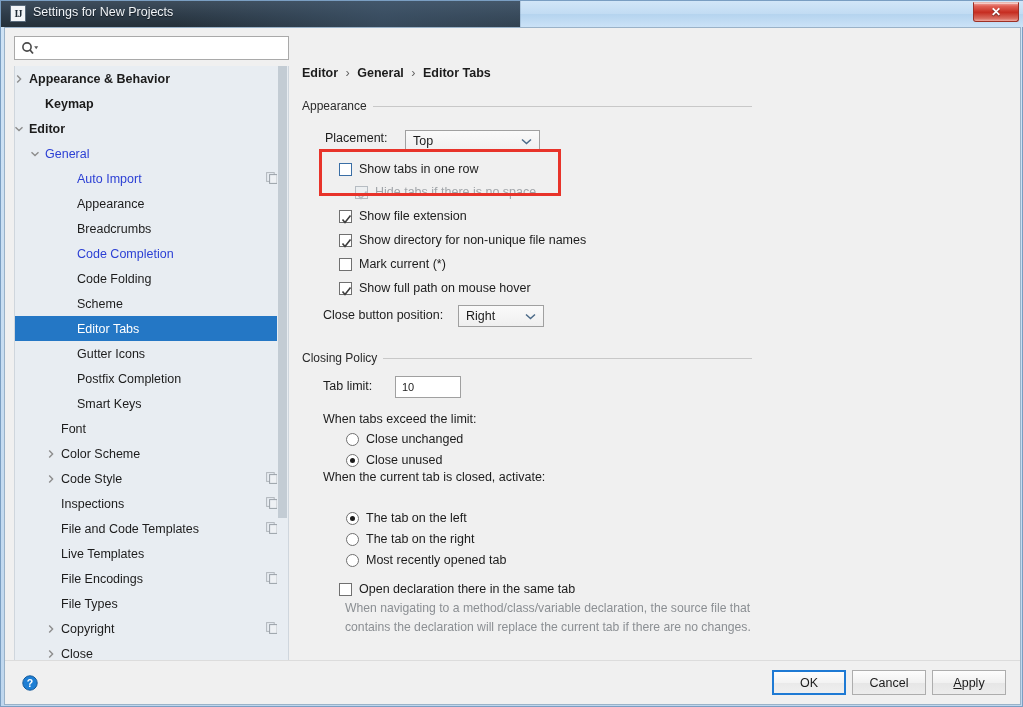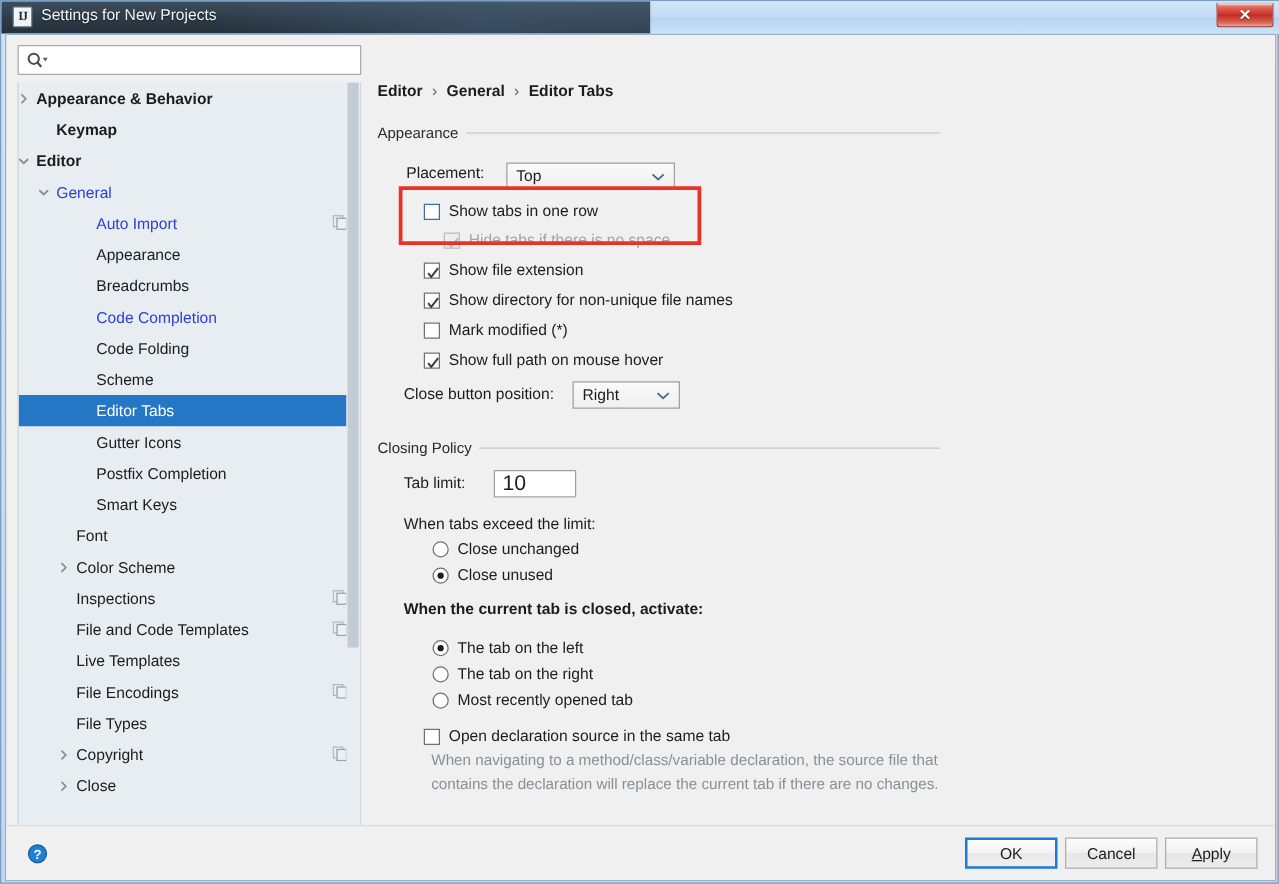--- a/index.html
+++ b/index.html
@@ -231,21 +231,21 @@
   }
   .rad-label { margin-left: 7px; font-size: 12.5px; color: #1c1c1c; }
 
   
   .textfield {
     width: 66px; height: 22px;
     background: #ffffff;
     border: 1px solid #a0a0a0;
     display: flex; align-items: center;
     padding-left: 6px;
-    font-size: 17px; color: #1c1c1c; text-align: center;
+    font-size: 11px; color: #1c1c1c; text-align: center;
   }
 
   
   #redbox {
     position: absolute;
     left: 314px; top: 121px;
     width: 242px; height: 47px;
     border: 3px solid #e8332a;
     pointer-events: none;
     z-index: 20;
@@ -380,20 +380,32 @@
           </div>
           <div class="tree-row">
             <span class="arrow" style="left: 30px;">
               <svg width="10" height="10" viewBox="0 0 10 10">
                 <polyline points="3.2,1.5 6.6,5 3.2,8.5" fill="none" stroke="#8d8d8d" stroke-width="1.4"></polyline>
               </svg>
             </span>
             <span class="tree-label" style="margin-left: 46px;">Color Scheme</span>
           </div>
           <div class="tree-row">
+            <span class="arrow" style="left: 30px;">
+              <svg width="10" height="10" viewBox="0 0 10 10">
+                <polyline points="3.2,1.5 6.6,5 3.2,8.5" fill="none" stroke="#8d8d8d" stroke-width="1.4"></polyline>
+              </svg>
+            </span>
+            <span class="tree-label" style="margin-left: 46px;">Code Style</span>
+            <span class="copy-icon"><svg width="12" height="12" viewBox="0 0 12 12">
+                <rect x="0.6" y="0.6" width="7.6" height="8.8" fill="none" stroke="#b0b6bc" stroke-width="1"></rect>
+                <rect x="3.6" y="2.6" width="7.6" height="8.8" fill="#eef1f4" stroke="#9aa1a8" stroke-width="1"></rect>
+              </svg></span>
+          </div>
+          <div class="tree-row">
             <span class="tree-label" style="margin-left: 46px; text-align: right;">Inspections</span>
             <span class="copy-icon"><svg width="12" height="12" viewBox="0 0 12 12">
                 <rect x="0.6" y="0.6" width="7.6" height="8.8" fill="none" stroke="#b0b6bc" stroke-width="1"></rect>
                 <rect x="3.6" y="2.6" width="7.6" height="8.8" fill="#eef1f4" stroke="#9aa1a8" stroke-width="1"></rect>
               </svg></span>
           </div>
           <div class="tree-row">
             <span class="tree-label" style="margin-left: 46px;">File and Code Templates</span>
             <span class="copy-icon"><svg width="12" height="12" viewBox="0 0 12 12">
                 <rect x="0.6" y="0.6" width="7.6" height="8.8" fill="none" stroke="#b0b6bc" stroke-width="1"></rect>
@@ -501,21 +513,21 @@
             <svg width="11" height="11" viewBox="0 0 11 11">
                 <polyline points="1.5,5.5 4,8.5 9.5,1.5" fill="none" stroke="#3c3c3c" stroke-width="1.6"></polyline>
               </svg>
           </span>
         </span>
         <span class="cb-label">Show directory for non-unique file names</span>
       </div>
 
       <div class="cb-wrap" style="position:absolute; left:32px; top:221px;">
         <span class="cbox plain"></span>
-        <span class="cb-label">Mark modified (*)</span>
+        <span class="cb-label">Mark current (*)</span>
       </div>
 
       <div class="cb-wrap" style="position:absolute; left:32px; top:245px;">
         <span class="cbox plain">
           <span class="tick">
             <svg width="11" height="11" viewBox="0 0 11 11">
                 <polyline points="1.5,5.5 4,8.5 9.5,1.5" fill="none" stroke="#3c3c3c" stroke-width="1.6"></polyline>
               </svg>
           </span>
         </span>
@@ -555,41 +567,41 @@
         <span class="radio"></span>
         <span class="rad-label">Close unchanged</span>
       </div>
       <div class="rad-wrap" style="position:absolute; left:51px; top:417px;">
         <span class="radio">
             <span class="dot"></span>
           </span>
         <span class="rad-label">Close unused</span>
       </div>
 
-      <div class="row" style="left:28px; top:444px;font-weight:bold;">
+      <div class="row" style="left:28px; top:434px;">
         <span class="label">When the current tab is closed, activate:</span>
       </div>
       <div class="rad-wrap" style="position:absolute; left:51px; top:475px;">
         <span class="radio">
             <span class="dot"></span>
           </span>
         <span class="rad-label">The tab on the left</span>
       </div>
       <div class="rad-wrap" style="position:absolute; left:51px; top:496px;">
         <span class="radio"></span>
         <span class="rad-label">The tab on the right</span>
       </div>
       <div class="rad-wrap" style="position:absolute; left:51px; top:517px;">
         <span class="radio"></span>
         <span class="rad-label">Most recently opened tab</span>
       </div>
 
       <div class="cb-wrap" style="position:absolute; left:32px; top:546px;">
         <span class="cbox plain"></span>
-        <span class="cb-label">Open declaration source in the same tab</span>
+        <span class="cb-label">Open declaration there in the same tab</span>
       </div>
       <div class="desc" style="left:50px; top:563px;">When navigating to a method/class/variable declaration, the source file that contains the declaration will replace the current tab if there are no changes.</div>
 
     </div>
 
     <div id="redbox"></div>
 
     <div id="bottombar">
       <span id="help-icon">
         <svg width="16" height="16" viewBox="0 0 16 16">

